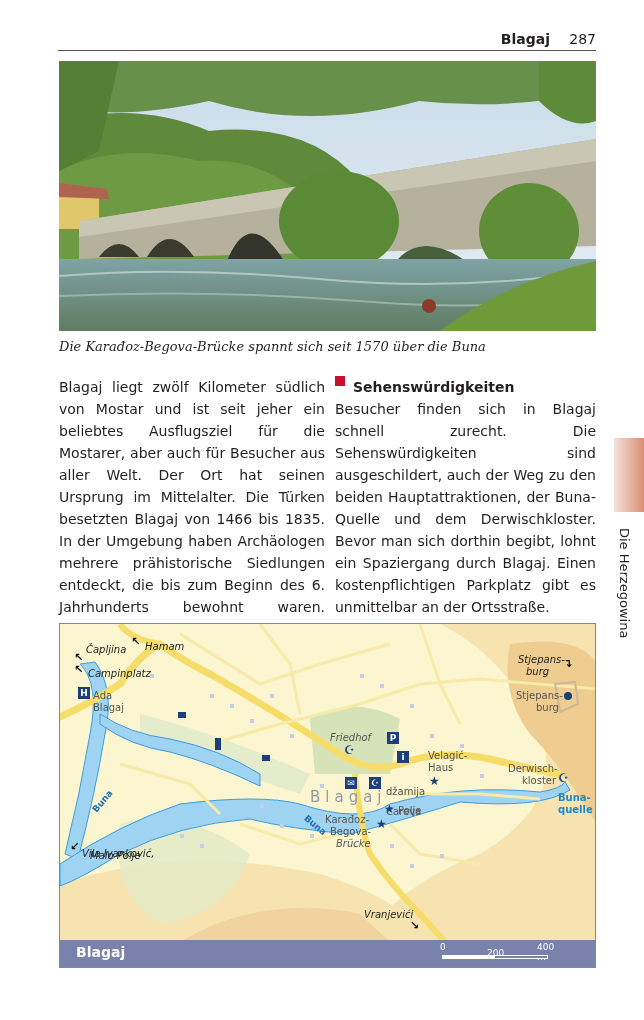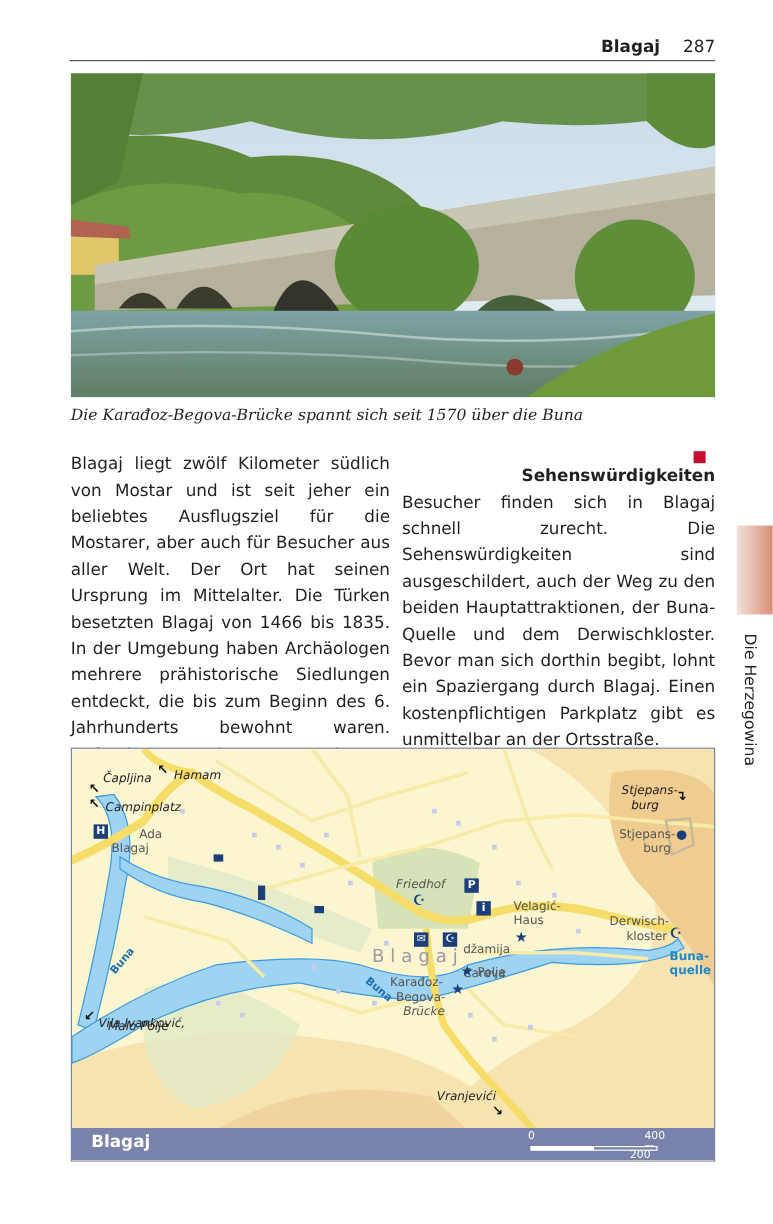--- a/index.html
+++ b/index.html
@@ -9,34 +9,34 @@
   .running-head .section { position:absolute; right:46px; top:3px; font-weight:bold; font-size:14px; }
   .running-head .pageno { position:absolute; right:0; top:3px; font-size:14px; }
 
   .photo { position:absolute; left:59px; top:61px; width:537px; height:270px; overflow:hidden; background:#9fc2d8; }
   .caption { position:absolute; left:59px; top:339px; font-family:"DejaVu Serif", serif; font-style:italic; font-size:13px; color:#231f20; }
 
   .col { position:absolute; top:376px; width:266px; font-size:14px; line-height:22px; text-align:justify; hyphens:manual; }
   .col-left { left:59px; }
   .col-right { left:335px; width:261px; }
   .col p { margin:0; }
-  .heading { font-weight:bold; display:flex; align-items:flex-end;flex-direction:column; }
+  .heading { font-weight:bold; display:flex; align-items:flex-start; }
   .heading .sq { width:10px; height:10px; background:#c8102e; display:inline-block; margin-right:8px; }
 
   .thumb-tab { position:absolute; left:614px; top:438px; width:30px; height:74px; background:linear-gradient(to right,#f3e1da,#d98e74); }
   .side-label { position:absolute; left:612px; top:528px; width:22px; height:130px; }
   .side-label span { position:absolute; left:0; top:0; transform-origin:0 0; transform:translate(20px,0) rotate(90deg); white-space:nowrap; font-size:13px; }
 
   .map { position:absolute; left:59px; top:623px; width:537px; height:345px; border:1px solid #7a86ad; box-sizing:border-box; overflow:hidden; background:#fbf6cf; }
   .map svg { position:absolute; left:0; top:0; }
   .map-footer { position:absolute; left:0; bottom:0; width:100%; height:27px; background:#7882aa; }
   .map-footer .title { position:absolute; left:16px; top:4px; color:#fff; font-weight:bold; font-size:14px; }
   .scale { position:absolute; left:380px; top:2px; width:120px; height:22px; color:#fff; font-size:9px; }
   .scale .t0 { position:absolute; left:0; top:0; }
-  .scale .t1 { position:absolute; left:47px; top:16px;margin-left:38px; }
+  .scale .t1 { position:absolute; left:47px; top:6px; }
   .scale .t2 { position:absolute; left:97px; top:0; }
   .scale .bar { position:absolute; left:2px; top:13px; width:106px; height:4px; background:#fff; }
   .scale .bar i { position:absolute; left:53px; top:1px; width:52px; height:2px; background:#7882aa; }
 
   .lbl { position:absolute; font-size:10px; line-height:11px; color:#333; white-space:nowrap; }
   .lbl.it { font-style:italic; color:#222; }
   .lbl.gray { color:#555; }
   .lbl.blue { color:#1f87c8; font-weight:bold; }
   .lbl.center { text-align:center; }
   .town { position:absolute; left:250px; top:164px; font-size:15px; letter-spacing:5px; color:#9a9aa6; }
@@ -171,21 +171,21 @@
   <span class="town">Blagaj</span>
 
   <span class="arrow" style="left:14px;top:28px;">↖</span>
   <span class="lbl it" style="left:26px;top:20px;">Čapljina</span>
   <span class="arrow" style="left:71px;top:12px;">↖</span>
   <span class="lbl it" style="left:85px;top:17px;">Hamam</span>
   <span class="arrow" style="left:14px;top:40px;">↖</span>
   <span class="lbl it" style="left:28px;top:44px;">Campinplatz</span>
 
   <span class="icon-box" style="left:18px;top:63px;">H</span>
-  <span class="lbl gray" style="left:33px;top:66px;padding-left:23px;">Ada</span>
+  <span class="lbl gray" style="left:33px;top:66px;">Ada</span>
   <span class="lbl gray" style="left:33px;top:78px;">Blagaj</span>
 
   <span class="icon-box" style="left:118px;top:88px;width:8px;height:6px;font-size:0;"></span>
   <span class="icon-box" style="left:155px;top:114px;width:6px;height:12px;font-size:0;"></span>
   <span class="icon-box" style="left:202px;top:131px;width:8px;height:6px;font-size:0;"></span>
 
   <span class="lbl gray" style="left:270px;top:108px;font-style:italic;">Friedhof</span>
   <span class="star" style="left:284px;top:120px;">☪</span>
   <span class="icon-box" style="left:327px;top:108px;">P</span>
   <span class="icon-box" style="left:337px;top:127px;">i</span>

